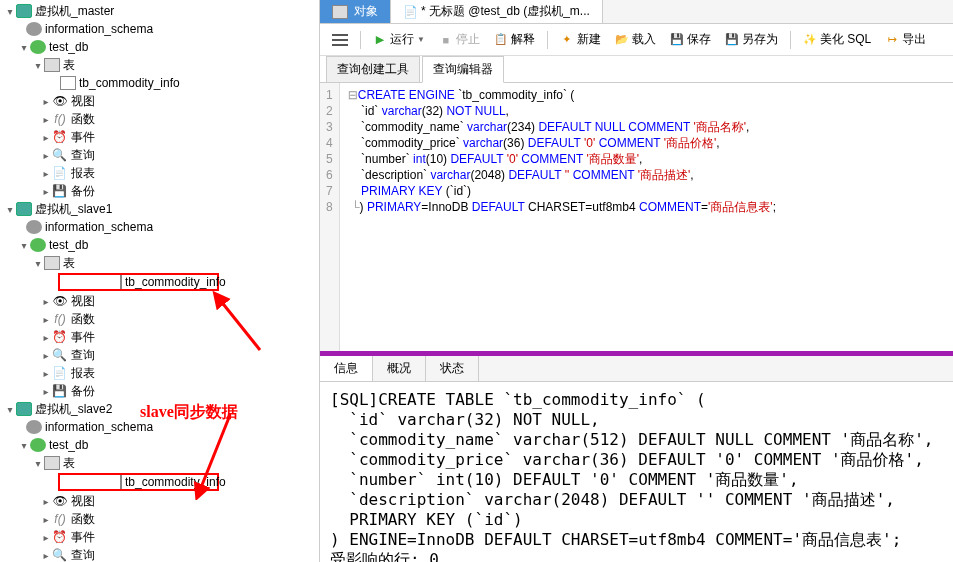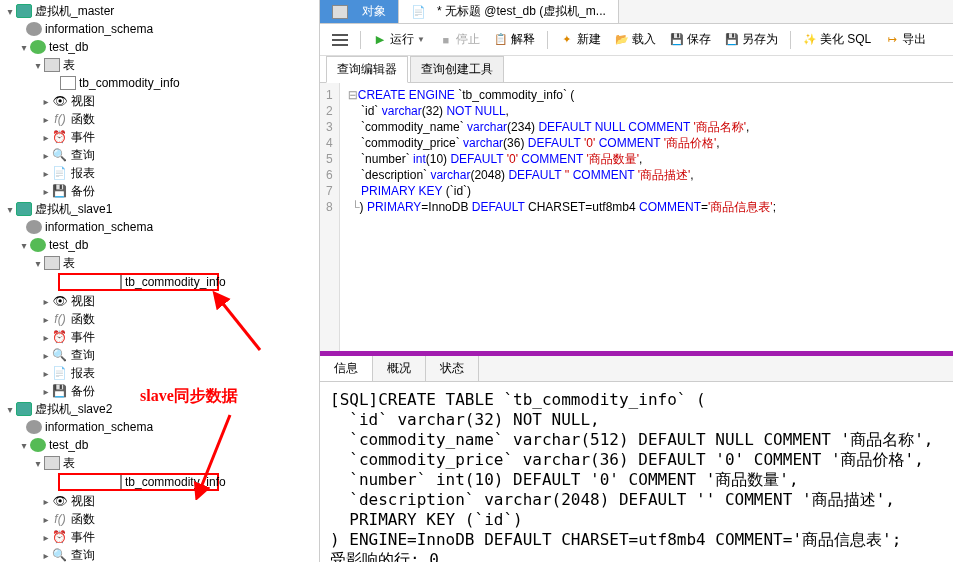--- a/index.html
+++ b/index.html
@@ -9,21 +9,21 @@
 .expand { width: 12px; text-align: center; color: #666; font-size: 10px; display: inline-block; }
 .icon { width: 16px; height: 14px; display: inline-flex; align-items: center; justify-content: center; margin-right: 3px; }
 .icon-conn { background: #4a9; border: 1px solid #2a7; border-radius: 2px; }
 .icon-db { background: #5b5; border-radius: 50%; }
 .icon-table { background: #fff; border: 1px solid #888; }
 .icon-tables { background: #ddd; border: 1px solid #888; }
 .icon-func { color: #888; font-style: italic; }
 .highlight { border: 2px solid red; }
 .main { flex: 1; display: flex; flex-direction: column; }
 .tabs { display: flex; border-bottom: 1px solid #ccc; background: #f5f5f5; height: 24px; }
-.tab { padding: 3px 12px; border-right: 1px solid #ccc; display: flex; align-items: center; gap: 11px; cursor: pointer; }
+.tab { padding: 3px 12px; border-right: 1px solid #ccc; display: flex; align-items: center; gap: 3px; cursor: pointer; }
 .tab.active { background: #4a90d9; color: #fff; }
 .toolbar { display: flex; align-items: center; gap: 2px; padding: 4px 6px; border-bottom: 1px solid #ddd; }
 .tbtn { display: flex; align-items: center; gap: 3px; padding: 3px 6px; cursor: pointer; border-radius: 2px; }
 .tbtn .ic { width: 14px; height: 14px; display: inline-flex; align-items: center; justify-content: center; font-size: 11px; }
 .sep { width: 1px; height: 18px; background: #ccc; margin: 0 4px; }
 .subtabs { display: flex; border-bottom: 1px solid #ccc; padding-left: 6px; }
 .subtab { padding: 4px 10px; border: 1px solid #ccc; border-bottom: none; margin-right: 2px; background: #f0f0f0; cursor: pointer; }
 .subtab.active { background: #fff; border-bottom: 1px solid #fff; margin-bottom: -1px; }
 .editor { flex: 1; display: flex; font-family: Consolas, monospace; font-size: 13px; overflow: hidden; position: relative; }
 .gutter { background: #f5f5f5; color: #999; text-align: right; padding: 4px 6px; border-right: 1px solid #ddd; }
@@ -190,21 +190,21 @@
       <span class="expand">▸</span>
       <span class="icon">⏰</span>
       <span>事件</span>
     </div>
   <div class="tree-item" style="padding-left:40px">
       <span class="expand">▸</span>
       <span class="icon">🔍</span>
       <span>查询</span>
     </div>
 
-  <div class="annotation" style="top:386px;left:140px;font-weight:bold">slave同步数据</div>
+  <div class="annotation" style="top:402px;left:140px;font-weight:bold">slave同步数据</div>
   <svg class="arrow" style="top:290px;left:210px" width="60" height="70">
       <defs>
         <marker id="ah1" markerWidth="8" markerHeight="8" refX="2" refY="3" orient="auto">
           <path d="M0,0 L0,6 L6,3 z" fill="red"></path>
         </marker>
       </defs>
       <line x1="50" y1="60" x2="10" y2="10" stroke="red" stroke-width="3" marker-end="url(#ah1)"></line>
     </svg>
   <svg class="arrow" style="top:410px;left:190px" width="60" height="90">
       <line x1="40" y1="5" x2="10" y2="80" stroke="red" stroke-width="3" marker-end="url(#ah1)"></line>
@@ -267,22 +267,22 @@
         <span class="ic" style="color:#d80">✨</span>
         <span>美化 SQL</span>
       </div>
     <div class="tbtn">
         <span class="ic" style="color:#d80">↦</span>
         <span>导出</span>
       </div>
   </div>
 
   <div class="subtabs">
+    <div class="subtab">查询创建工具</div>
     <div class="subtab active">查询编辑器</div>
-    <div class="subtab">查询创建工具</div>
   </div>
 
   <div class="editor">
     <div class="gutter">
       <div>1</div>
       <div>2</div>
       <div>3</div>
       <div>4</div>
       <div>5</div>
       <div>6</div>

